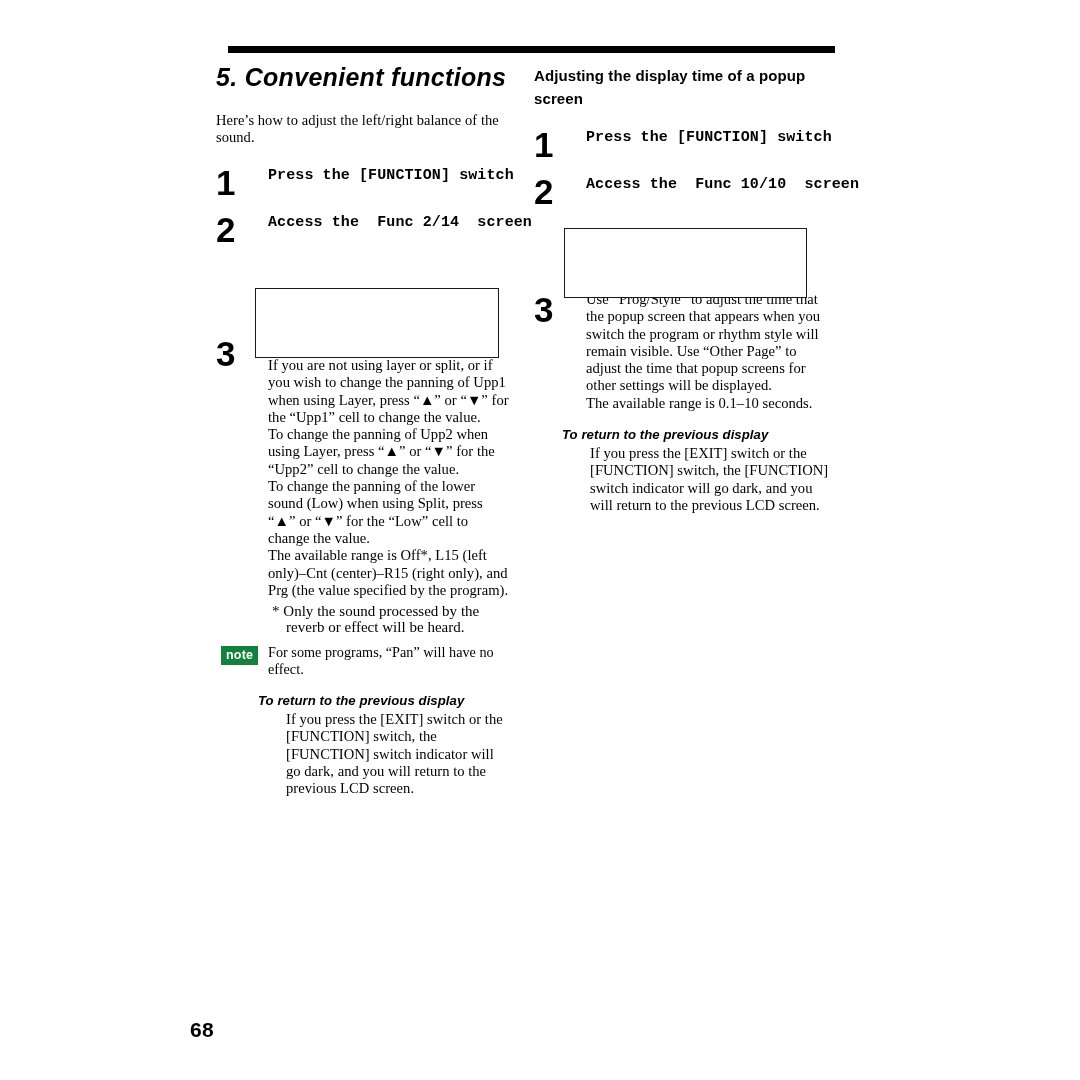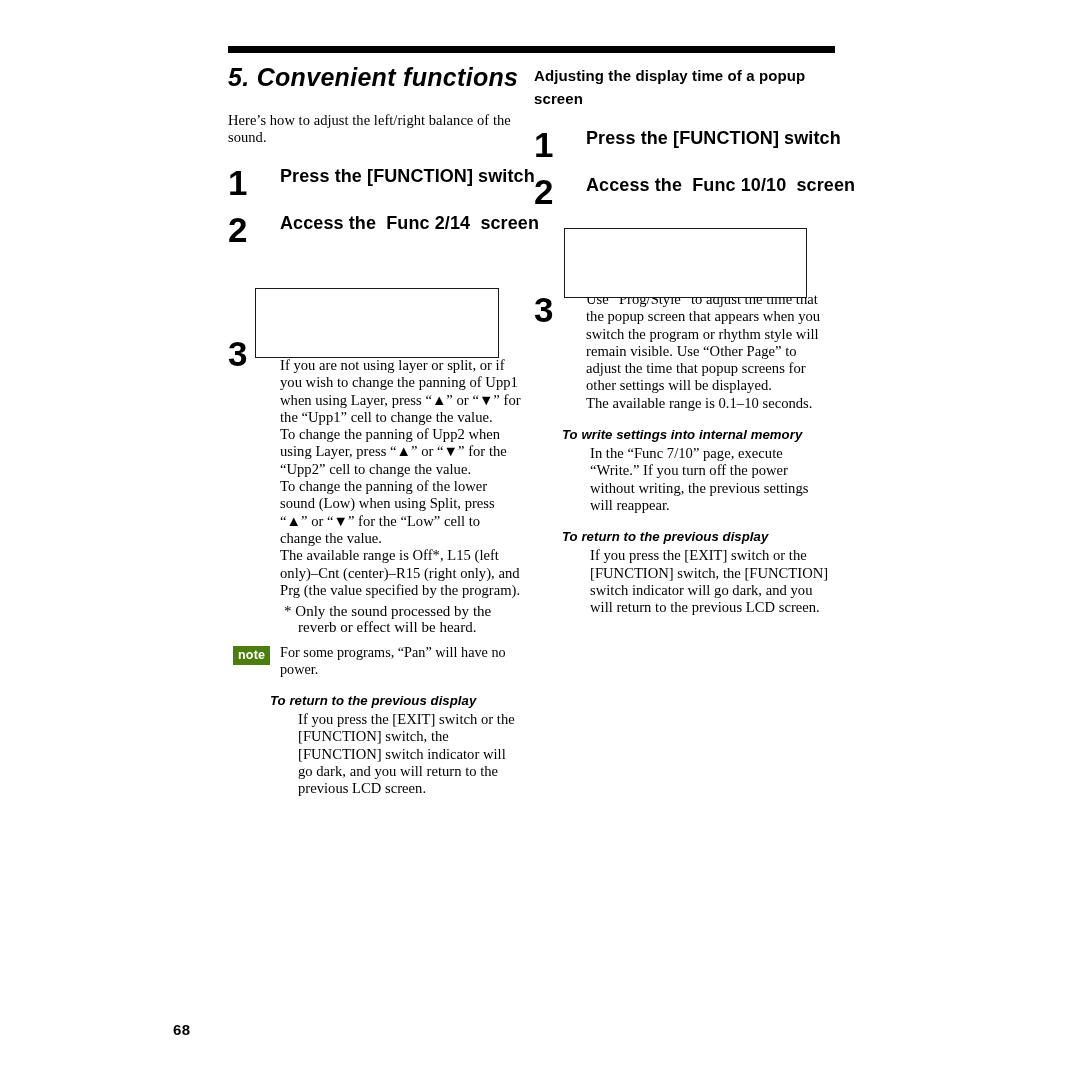--- a/index.html
+++ b/index.html
@@ -32,21 +32,21 @@
     width: 607px;
     height: 7px;
     background: #000000;
   }
 
   
   .col {
     position: absolute;
     top: 62px;
   }
-  .col-left  { left: 228px; width: 296px; }
+  .col-left  { left: 216px; width: 296px; }
   .col-right { left: 534px; width: 300px; }
 
   
   .chapter-title {
     font-family: "Liberation Sans", sans-serif;
     font-weight: bold;
     font-style: italic;
     font-size: 25px;
     line-height: 30px;
     letter-spacing: 0.3px;
@@ -82,23 +82,23 @@
     left: 0;
     top: 0;
     width: 40px;
     font-family: "Liberation Sans", sans-serif;
     font-weight: bold;
     font-size: 35px;
     line-height: 38px;
     text-align: left;
   }
   .step-head {
-    font-family: Liberation Sans, sans-serif;
-    font-weight: bold;
-    font-size: 18px;
+    font-family: Liberation Mono, monospace;
+    font-weight: bold;
+    font-size: 15px;
     line-height: 20px;
     letter-spacing: 0.1px;
     margin: 0;
     padding-top: 2px;
     white-space: pre;
   }
   .step-body {
     font-size: 14.6px;
     line-height: 17.3px;
     margin: 0;
@@ -139,21 +139,21 @@
   
   .note-row {
     position: relative;
     padding-left: 52px;
     margin-top: 9px;
   }
   .note-badge {
     position: absolute;
     left: 5px;
     top: 2px;
-    background: #4d7c0f;
+    background: #15803d;
     color: #ffffff;
     font-family: "Liberation Sans", sans-serif;
     font-weight: bold;
     font-size: 12.5px;
     line-height: 16px;
     padding: 1px 5px 2px 5px;
     letter-spacing: 0.2px;
   }
   .note-text {
     font-size: 14.2px;
@@ -181,25 +181,25 @@
     margin: 0;
     letter-spacing: 0.02px;
   }
 
   .indent-left  { padding-left: 42px; }
   .indent-right { padding-left: 28px; }
 
   
   .page-number {
     position: absolute;
-    left: 173px;
+    left: 190px;
     top: 1018px;
     font-family: "Liberation Sans", sans-serif;
     font-weight: bold;
-    font-size: 15px;
+    font-size: 21px;
     line-height: 24px;
     letter-spacing: 0.3px;
   }
 
   .spacer-1 { height: 18px; }
   .spacer-2 { height: 17px; }
   .spacer-3 { height: 94px; }
   .spacer-4 { height: 88px; }
 </style>
 </head>
@@ -234,21 +234,21 @@
 
     <div class="step">
       <div class="step-num">3</div>
       <p class="step-head">Adjust the  Pan</p>
       <p class="step-body">If you are not using layer or split, or if you wish to change the panning of Upp1 when using Layer, press “▲” or “▼” for the “Upp1” cell to change the value.<br>To change the panning of Upp2 when using Layer, press “▲” or “▼” for the “Upp2” cell to change the value.<br>To change the panning of the lower sound (Low) when using Split, press “▲” or “▼” for the “Low” cell to change the value.<br>The available range is Off*, L15 (left only)–Cnt (center)–R15 (right only), and Prg (the value specified by the program).</p>
       <p class="footnote">*  Only the sound processed by the reverb or effect will be heard.</p>
     </div>
 
     <div class="note-row">
       <span class="note-badge">note</span>
-      <p class="note-text">For some programs, “Pan” will have no power.</p>
+      <p class="note-text">For some programs, “Pan” will have no effect.</p>
     </div>
 
     <div class="subblock indent-left">
       <p class="subblock-title">To return to the previous display</p>
       <p class="subblock-body indent-right">If you press the [EXIT] switch or the [FUNCTION] switch, the [FUNCTION] switch indicator will go dark, and you will return to the previous LCD screen.</p>
     </div>
 
   </div>
 
   <div class="col col-right">
@@ -267,24 +267,20 @@
       <p class="step-head">Access the  Func 10/10  screen</p>
     </div>
 
     <div class="spacer-4"></div>
 
     <div class="step">
       <div class="step-num">3</div>
       <p class="step-body">Use “Prog/Style” to adjust the time that the popup screen that appears when you switch the program or rhythm style will remain visible. Use “Other Page” to adjust the time that popup screens for other settings will be displayed.<br>The available range is 0.1–10 seconds.</p>
     </div>
 
-    <div class="subblock indent-right">
-      <p class="subblock-title">To write settings into internal memory</p>
-      <p class="subblock-body indent-right">In the “Func 7/10” page, execute “Write.” If you turn off the power without writing, the previous settings will reappear.</p>
-    </div>
 
     <div class="subblock indent-right">
       <p class="subblock-title">To return to the previous display</p>
       <p class="subblock-body indent-right">If you press the [EXIT] switch or the [FUNCTION] switch, the [FUNCTION] switch indicator will go dark, and you will return to the previous LCD screen.</p>
     </div>
 
   </div>
 
   <div class="lcd-box lcd-left"></div>
 

